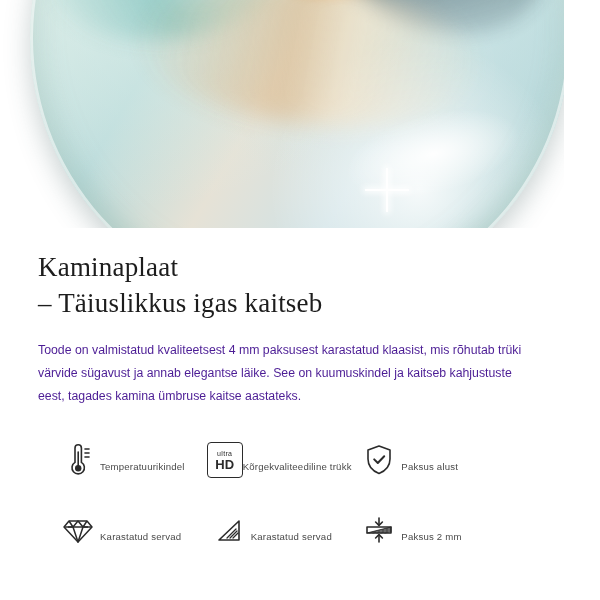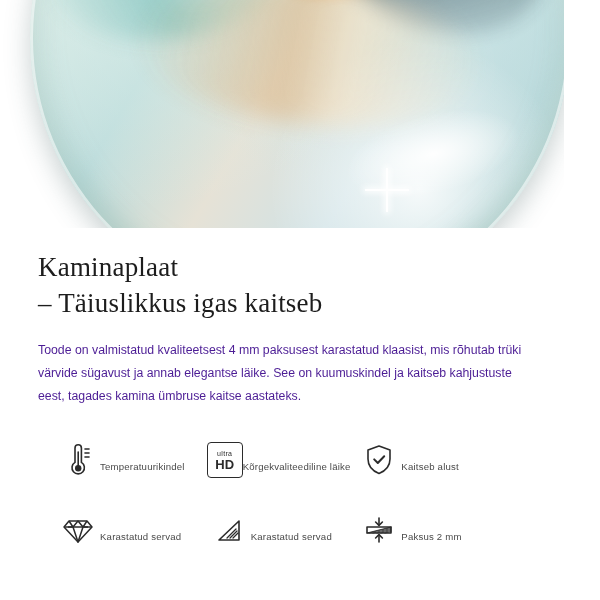--- a/index.html
+++ b/index.html
@@ -241,31 +241,31 @@
         <div class="feature-label">Temperatuurikindel</div>
       </div>
 
       <div class="feature">
         <div class="feature-icon">
           <div class="ultrahd-box">
             <span class="small">ultra</span>
             <span class="big">HD</span>
           </div>
         </div>
-        <div class="feature-label">Kõrgekvaliteediline läike</div>
+        <div class="feature-label">Kõrgekvaliteediline trükk</div>
       </div>
 
       <div class="feature">
         <div class="feature-icon">
           <svg width="44" height="44" viewBox="0 0 44 44" fill="none" stroke="#2b2b2b" stroke-width="1.6" stroke-linecap="round" stroke-linejoin="round">
             <path d="M22 8l11 4v9c0 7.2-4.8 12-11 14.5C15.8 33 11 28.2 11 21v-9z"></path>
             <path d="M17.2 21.4l3.6 3.6 6.4-6.8" stroke-width="2"></path>
           </svg>
         </div>
-        <div class="feature-label">Kaitseb alust</div>
+        <div class="feature-label">Paksus alust</div>
       </div>
 
       <div class="feature">
         <div class="feature-icon">
           <svg width="44" height="44" viewBox="0 0 44 44" fill="none" stroke="#2b2b2b" stroke-width="1.5" stroke-linejoin="round">
             <path d="M13 13h18l5 6-14 15L8 19z"></path>
             <path d="M8 19h28"></path>
             <path d="M13 13l4 6-5 0"></path>
             <path d="M31 13l-4 6 5 0"></path>
             <path d="M17 19l5 15 5-15"></path>

